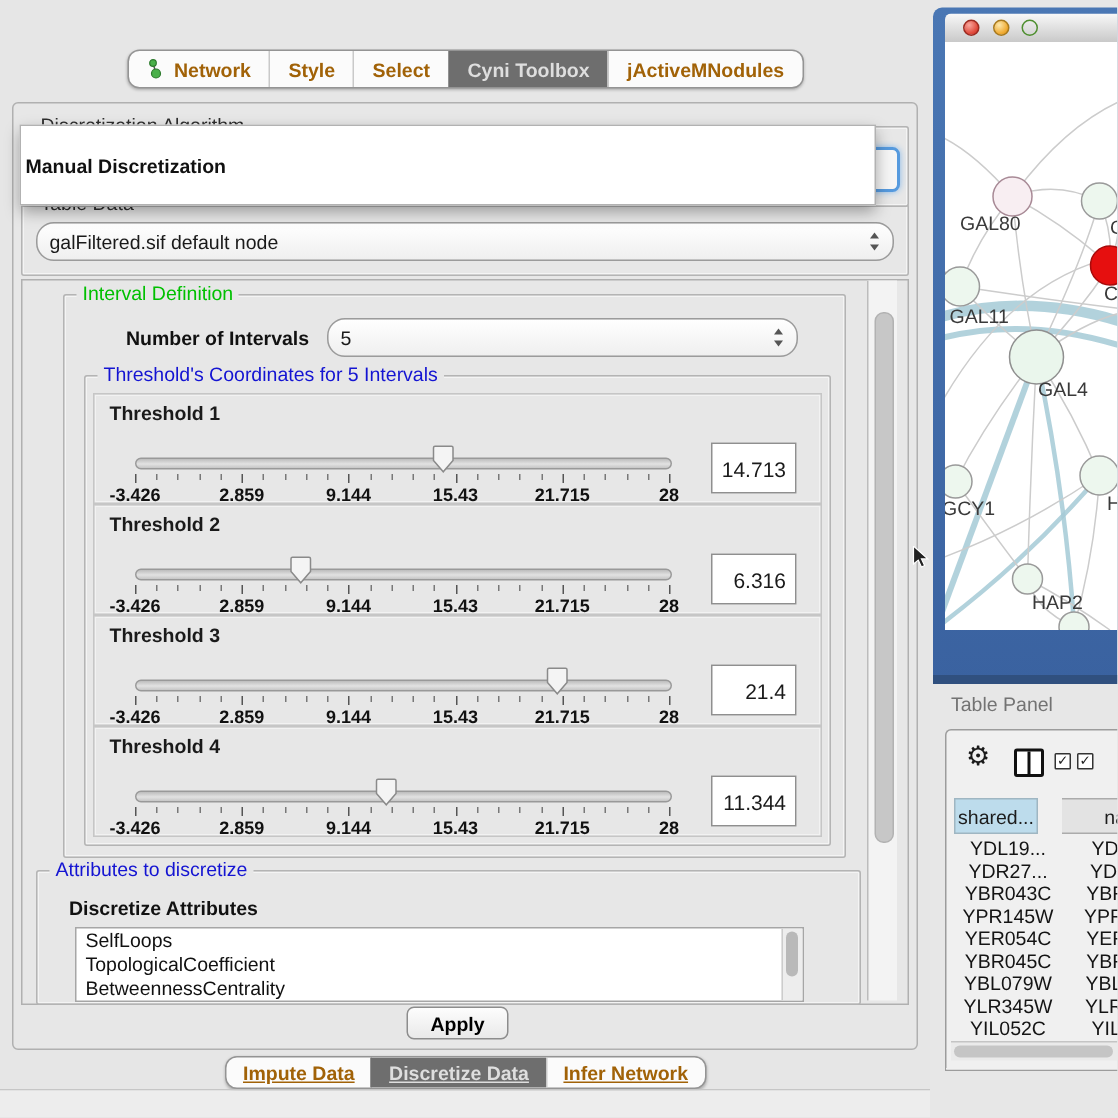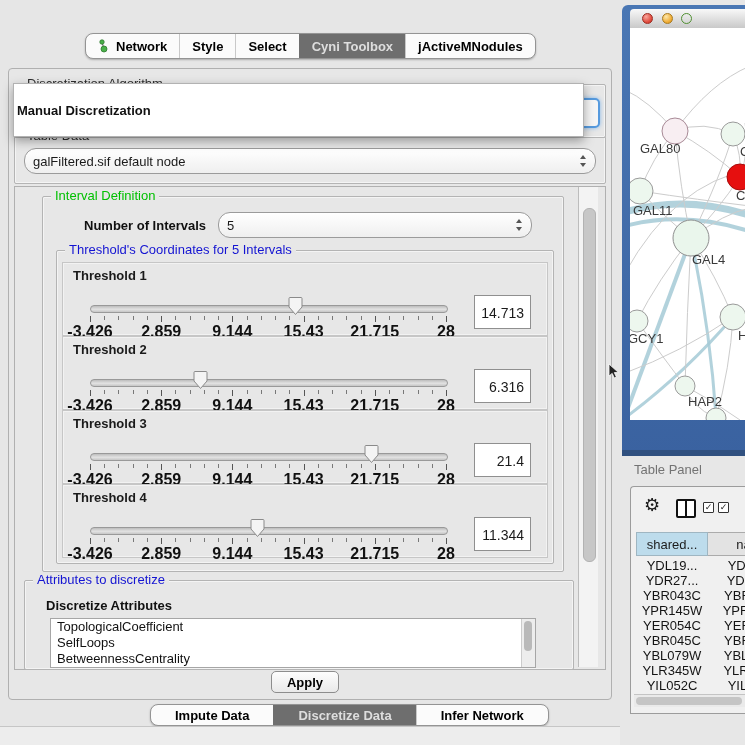--- a/index.html
+++ b/index.html
@@ -5,26 +5,26 @@
   html,body{margin:0;padding:0;background:#e6e6e6;font-family:"Liberation Sans","DejaVu Sans",sans-serif;}
   #root{position:relative;width:745px;height:745px;overflow:hidden;background:#e6e6e6;font-size:13px;color:#1a1a1a;}
   .abs{position:absolute;}
   
   #titlebar{left:0;top:0;width:620px;height:22px;background:linear-gradient(#f1f1f1,#dddddd);border-bottom:1px solid #b3b3b3;}
   #panel-title{left:8px;top:3px;font-size:13px;color:#1b1b1b;}
   #float-ic{left:576px;top:6px;width:10px;height:10px;border:1.5px solid #222;background:transparent;}
   #close-ic{left:595px;top:2px;font-size:14px;font-weight:bold;color:#111;}
   
   .pill{display:flex;align-items:stretch;background:#fbfbfb;border:1px solid #949494;border-radius:8px;box-shadow:0 1px 2px rgba(0,0,0,.25);overflow:hidden;font-weight:bold;}
-  .pill .tab{display:flex;align-items:center;padding:0 12px;white-space:nowrap;color:#000000;}
+  .pill .tab{display:flex;align-items:center;padding:0 12px;white-space:nowrap;color:#a16207;}
   .pill .tab + .tab{border-left:1px solid #c9c9c9;}
   .pill .tab.selected{background:#6e6e6e;color:#dedede;border-left-color:#6e6e6e;}
   #toptabs{left:85px;top:33px;height:24px;font-size:13px;}
   #bottabs{left:150px;top:704px;height:20px;font-size:13px;}
-  #bottabs .tab{padding:0 24px;}
+  #bottabs .tab{padding:0 11px;text-decoration:underline;}
   .netic{display:inline-block;width:13px;height:14px;margin-right:5px;}
   
   #outer{left:8px;top:68px;width:602px;height:630px;border:1px solid #b0b0b0;border-radius:4px;background:#e7e7e7;}
   .group{border:1px solid #b4b4b4;border-radius:2px;box-shadow:inset 0 0 0 1px #f4f4f4;background:transparent;}
   .glabel{position:absolute;top:-9px;left:8px;background:#e7e7e7;padding:0 4px;font-size:13px;white-space:nowrap;text-align:right;}
   .glabel.green{color:#00c000;}
   .glabel.blue{color:#1414d2;}
   .glabel.dark{color:#2e2e2e;}
   #algo-group{left:14px;top:84px;width:590px;height:52px;z-index:1;}
   #algo-combo{left:24px;top:98px;width:572px;height:26px;border:2px solid #569ade;border-radius:5px;background:#f5f5f5;box-shadow:0 0 4px #86b8ea;z-index:2;}
@@ -48,21 +48,21 @@
   #noi-label{left:84px;top:218px;}
   #noi-combo{left:218px;top:212px;width:314px;height:26px;}
   #thr-group{left:56px;top:250px;width:496px;height:312px;}
   
   .threshold-panel{position:absolute;left:62px;width:484px;height:72px;border:1px solid #c6c6c6;background:#e7e7e7;box-shadow:inset 0 0 0 1px #f2f2f2;}
   .tlabel{position:absolute;left:10px;top:5px;font-weight:bold;font-size:13px;}
   .track{position:absolute;left:27px;top:42px;width:356px;height:6px;border:1px solid #999;border-radius:4px;background:linear-gradient(#bdbdbd,#e2e2e2 55%,#c6c6c6);}
   .thumb{position:absolute;top:33px;width:15px;height:20px;}
   .tick{position:absolute;top:53px;width:1px;height:4px;background:#787878;}
   .tick.major{height:6px;background:#555;}
-  .ticklab{position:absolute;top:60px;transform:translateX(-50%);font-size:16px;font-weight:bold;color:#111;white-space:nowrap;}
+  .ticklab{position:absolute;top:60px;transform:translateX(-50%);font-size:12px;font-weight:bold;color:#111;white-space:nowrap;}
   .vbox{position:absolute;left:411px;top:32px;width:57px;height:34px;background:#fff;border:1px solid #8f8f8f;font-size:14px;text-align:right;line-height:34px;padding-right:6px;box-sizing:border-box;}
   
   #attr-group{left:24px;top:580px;width:548px;height:88px;}
   #na-label{left:46px;top:598px;}
   #attr-list{left:50px;top:618px;width:484px;height:48px;background:#fff;border:1px solid #a6a6a6;overflow:hidden;}
   .litem{font-size:13px;line-height:16px;padding-left:6px;color:#111;white-space:nowrap;}
   .lscroll{position:absolute;right:0;top:0;width:13px;height:100%;background:#ededed;border-left:1px solid #ccc;}
   .lthumb{position:absolute;left:2px;top:2px;width:8px;height:30px;background:#b9b9b9;border-radius:4px;}
   #apply{left:271px;top:671px;width:68px;height:22px;background:linear-gradient(#fdfdfd,#e9e9e9);border:1px solid #8d8d8d;border-radius:5px;font-weight:bold;font-size:13px;font-family:inherit;}
   #divider{left:0;top:726px;width:620px;height:1px;background:#c6c6c6;}
@@ -79,21 +79,21 @@
   #netbottom{left:622px;top:450px;width:123px;height:6px;background:#30507f;}
   #tp-title{left:634px;top:462px;font-size:13px;color:#737373;}
   #tp-box{left:630px;top:486px;width:115px;height:226px;background:#f0f0f0;border:1px solid #9c9c9c;border-right:none;border-radius:4px 0 0 0;}
   #gear{left:644px;top:494px;font-size:18px;color:#1a1a1a;}
   #splitic{left:676px;top:499px;width:16px;height:15px;border:2px solid #111;border-radius:2px;background:#fff;}
   #splitic:after{content:"";position:absolute;left:6.5px;top:0;width:2px;height:100%;background:#111;}
   .cb{width:9px;height:9px;border:1.5px solid #333;border-radius:1px;font-size:9px;line-height:8px;text-align:center;color:#222;background:#fff;}
   #cb1{left:703px;top:502px;}
   #cb2{left:718px;top:502px;}
   .hc{position:absolute;top:532px;height:24px;line-height:24px;text-align:center;font-size:13px;color:#1c1c1c;box-sizing:border-box;}
-  .hc.c1{left:636px;width:72px;background:#bddcec;border:1px solid #9fb6c2;}
+  .hc.c1{left:636px;width:56px;background:#bddcec;border:1px solid #9fb6c2;}
   .hc.c2{left:708px;width:90px;background:#e3e3e3;border:1px solid #ababab;border-left:none;}
   #tp-rows{left:636px;top:558px;width:162px;height:134px;overflow:hidden;}
   .trow{display:flex;height:15px;line-height:15px;font-size:13px;color:#141414;}
   .tc1{width:72px;text-align:center;white-space:nowrap;overflow:hidden;}
   .tc2{width:90px;text-align:center;white-space:nowrap;overflow:hidden;}
   #tp-hscroll{left:634px;top:694px;width:111px;height:12px;background:#eaeaea;border-top:1px solid #c4c4c4;}
   #tp-hscroll .hthumb{position:absolute;left:2px;top:2px;width:106px;height:8px;background:#c5c5c5;border-radius:4px;}
   #cursor{left:608px;top:364px;width:12px;height:16px;}
 </style>
 </head>
@@ -325,22 +325,22 @@
         <div class="vbox">11.344</div>
       </div>
     </div>
 
   <div id="attr-group" class="abs group">
     <span class="glabel blue">Attributes to discretize</span>
   </div>
   <div id="na-label" class="abs boldlab">Discretize Attributes</div>
   <div id="attr-list" class="abs">
     <div id="attr-items">
+        <div class="litem">SelfLoops</div>
         <div class="litem">TopologicalCoefficient</div>
-        <div class="litem">SelfLoops</div>
         <div class="litem">BetweennessCentrality</div>
       </div>
     <div class="lscroll">
         <div class="lthumb"></div>
       </div>
   </div>
 
   <button id="apply" class="abs">Apply</button>
 
   <div id="bottabs" class="abs pill">

